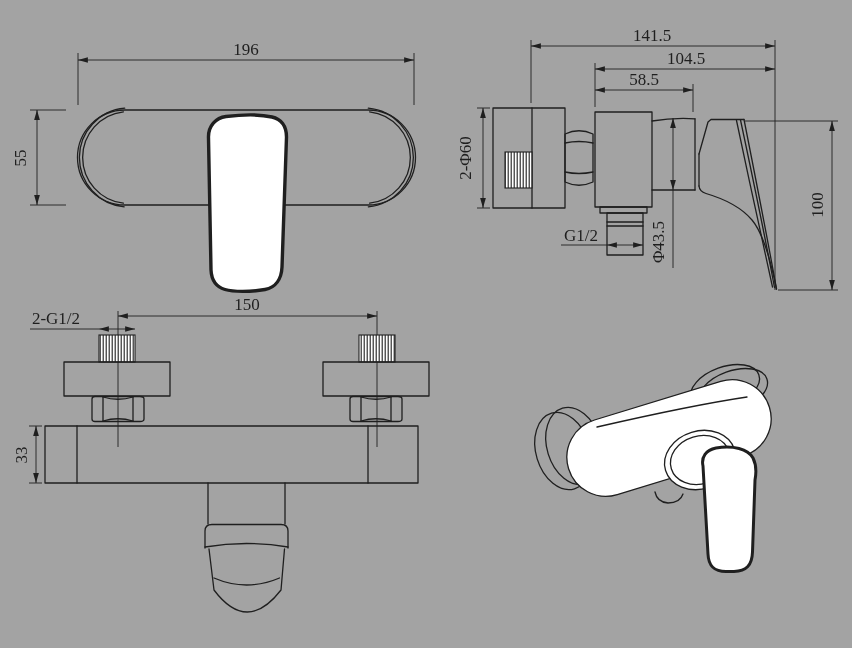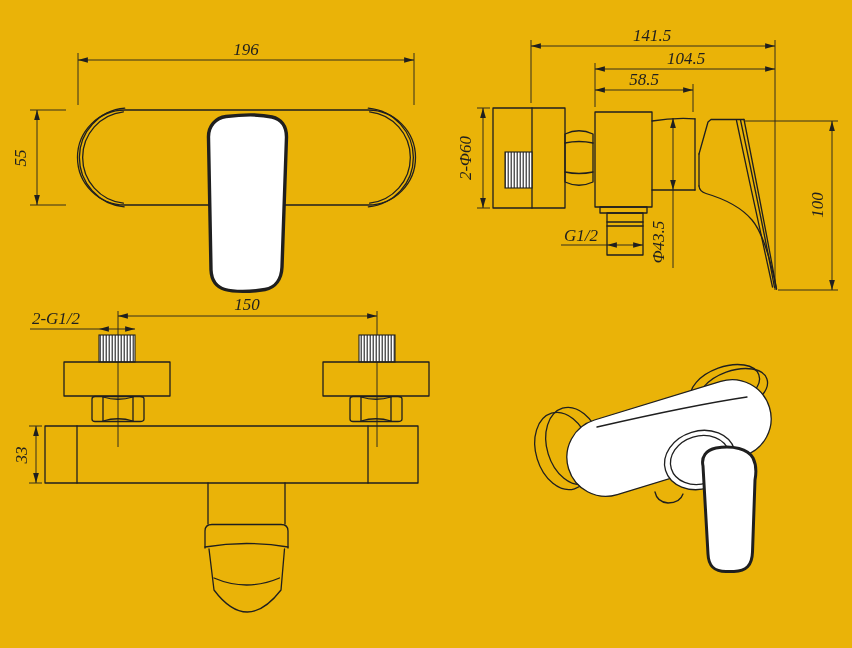--- a/index.html
+++ b/index.html
@@ -1,17 +1,17 @@
 <!DOCTYPE html>
 <html><head>
 <meta charset="utf-8">
 <style>
   html,body{margin:0;padding:0;background:#ffffff;}
-  #stage{position:relative;width:852px;height:648px;background:#eab308;overflow:hidden;
-         font-family:"Liberation Serif", serif;font-style:italic;}
+  #stage{position:relative;width:852px;height:648px;background:#a3a3a3;overflow:hidden;
+         font-family:"Liberation Serif", serif;}
   svg{position:absolute;left:0;top:0;}
   svg text{font-family:"Liberation Serif", serif;font-size:17px;fill:#1f1f1f;}
   .ln{stroke:#1f1f1f;stroke-width:1.3;fill:none;stroke-linecap:round;stroke-linejoin:round;}
   .lnw{stroke:#1f1f1f;stroke-width:1.3;fill:#ffffff;stroke-linejoin:round;}
   .thin{stroke:#1f1f1f;stroke-width:0.9;fill:none;}
   .dim{stroke:#1f1f1f;stroke-width:0.9;fill:none;}
   .thick{stroke:#1f1f1f;stroke-width:3.4;fill:#ffffff;stroke-linejoin:round;}
   .thick2{stroke:#1f1f1f;stroke-width:3;fill:#ffffff;stroke-linejoin:round;}
 </style>
 </head>

